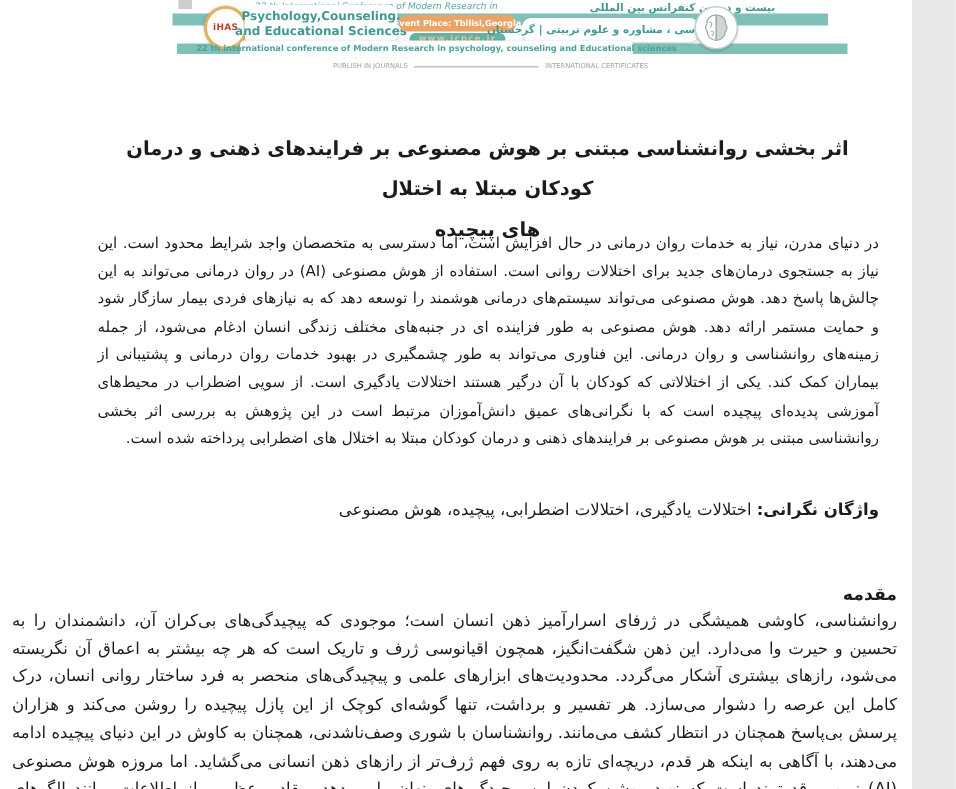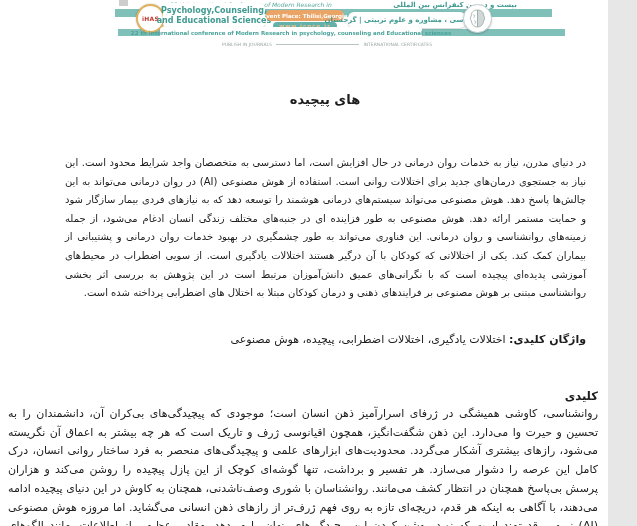--- a/index.html
+++ b/index.html
@@ -165,28 +165,29 @@
     </div>
 
     <div class="footnote">
       <span class="fn-label">PUBLISH IN JOURNALS</span>
       <span class="fn-line"></span>
       <span class="fn-label">INTERNATIONAL CERTIFICATES</span>
     </div>
   </div>
 
   <div class="paper-title doc-text">
+    <div>اثر بخشی روانشناسی مبتنی بر هوش مصنوعی بر فرایندهای ذهنی و  درمان کودکان مبتلا به اختلال</div>
     <div>های  پیچیده</div>
   </div>
 
   <div class="abstract-body doc-text">در دنیای مدرن، نیاز به خدمات روان درمانی در حال افزایش است، اما دسترسی به متخصصان واجد شرایط محدود است. این نیاز به جستجوی درمان‌های جدید برای اختلالات روانی است. استفاده از هوش مصنوعی (AI) در روان درمانی می‌تواند به این چالش‌ها پاسخ دهد. هوش مصنوعی می‌تواند سیستم‌های درمانی هوشمند را توسعه دهد که به نیازهای فردی بیمار سازگار شود و حمایت مستمر ارائه دهد. هوش مصنوعی به طور فزاینده ای در جنبه‌های مختلف زندگی انسان ادغام می‌شود، از جمله زمینه‌های روانشناسی و روان درمانی. این فناوری می‌تواند به طور چشمگیری در بهبود خدمات روان درمانی و پشتیبانی از بیماران کمک کند. یکی از اختلالاتی که کودکان با آن درگیر هستند اختلالات یادگیری است. از سویی اضطراب در محیط‌های آموزشی پدیده‌ای پیچیده است که با نگرانی‌های عمیق دانش‌آموزان مرتبط است در این پژوهش به بررسی اثر بخشی روانشناسی مبتنی بر هوش مصنوعی بر فرایندهای ذهنی و  درمان کودکان مبتلا به اختلال های  اضطرابی پرداخته شده است.</div>
 
   <div class="keywords-line doc-text">
-    <span class="kw-label">واژگان کلیدی:</span><span> اختلالات یادگیری، اختلالات اضطرابی، پیچیده، هوش مصنوعی</span>
+    <span class="kw-label">واژگان نگرانی:</span><span> اختلالات یادگیری، اختلالات اضطرابی، پیچیده، هوش مصنوعی</span>
   </div>
 
-  <div class="intro-heading doc-text">کلیدی</div>
+  <div class="intro-heading doc-text">مقدمه</div>
   <div class="intro-body doc-text">روانشناسی، کاوشی همیشگی در ژرفای اسرارآمیز ذهن انسان است؛ موجودی که پیچیدگی‌های بی‌کران آن، دانشمندان را به تحسین و حیرت وا می‌دارد. این ذهن شگفت‌انگیز، همچون اقیانوسی ژرف و تاریک است که هر چه بیشتر به اعماق آن نگریسته می‌شود، رازهای بیشتری آشکار می‌گردد. محدودیت‌های ابزارهای علمی و پیچیدگی‌های منحصر به فرد ساختار روانی انسان، درک کامل این عرصه را دشوار می‌سازد. هر تفسیر و برداشت، تنها گوشه‌ای کوچک از این پازل پیچیده را روشن می‌کند و هزاران پرسش بی‌پاسخ همچنان در انتظار کشف می‌مانند. روانشناسان با شوری وصف‌ناشدنی، همچنان به کاوش در این دنیای پیچیده ادامه می‌دهند، با آگاهی به اینکه هر قدم، دریچه‌ای تازه به روی فهم ژرف‌تر از رازهای ذهن انسانی می‌گشاید. اما مروزه هوش مصنوعی (AI) نیرویی قدرتمند است که نوید روشن کردن این پیچیدگی‌های پنهان را می‌دهد. مقادیر عظیمی از اطلاعات، مانند الگوهای گفتاری، حالات چهره و حتی نشانگرهای</div>
 
 </div>
 
 <div class="right-gutter"></div>
 <div class="top-artifact"></div>
 
 </body></html>

